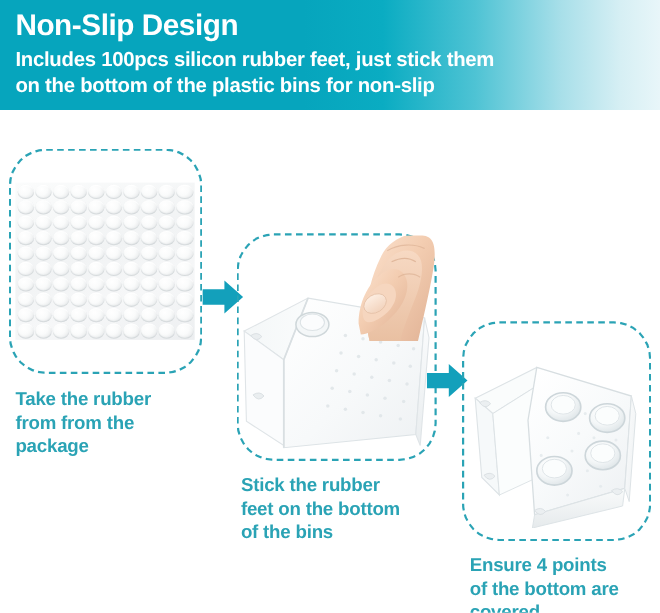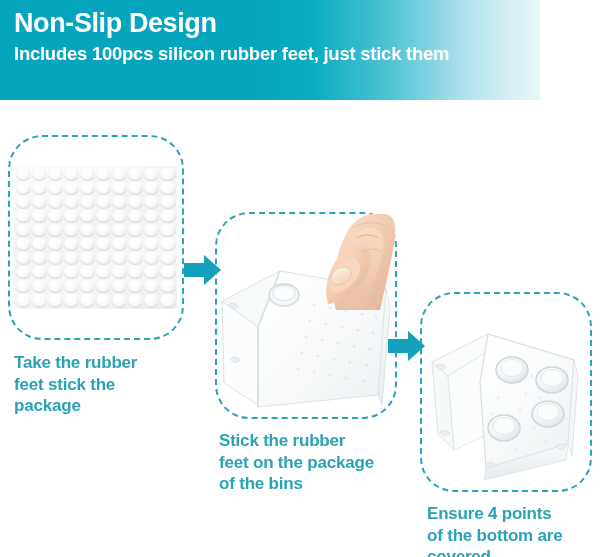--- a/index.html
+++ b/index.html
@@ -13,21 +13,21 @@
     position: relative;
     overflow: hidden;
     font-family: "Liberation Sans", sans-serif;
     -webkit-font-smoothing: antialiased;
   }
 
   
   #header-banner {
     position: absolute;
     left: 0; top: 0;
-    width: 540px;
+    width: 600px;
     height: 100px;
     background: linear-gradient(90deg,
         #06a5bd 0%,
         #06a5bd 46%,
         #0aacc2 58%,
         #4ec3d4 72%,
         #a8dfe9 85%,
         #d6eff4 94%,
         #e8f6f9 100%);
     box-sizing: border-box;
@@ -118,20 +118,21 @@
   
   #bin3-wrap { position: absolute; left: 428px; top: 318px; width: 160px; height: 162px; }
 </style>
 </head>
 <body>
 
 <div id="header-banner">
   <div id="header-title">Non-Slip Design</div>
   <div id="header-sub">
     <div class="header-sub-line">Includes 100pcs silicon rubber feet, just stick them</div>
+    <div class="header-sub-line">on the bottom of the plastic bins for non-slip</div>
   </div>
 </div>
 
 <div class="panel" id="panel-1"></div>
 
 <div id="feet-sheet">
   <div id="feet-grid" style="grid-template-columns: repeat(10, 1fr); grid-template-rows: repeat(10, 1fr);">
       <div class="foot-dot"></div>
       <div class="foot-dot"></div>
       <div class="foot-dot"></div>
@@ -229,21 +230,21 @@
       <div class="foot-dot"></div>
       <div class="foot-dot"></div>
       <div class="foot-dot"></div>
       <div class="foot-dot"></div>
       <div class="foot-dot"></div>
       <div class="foot-dot"></div>
     </div>
 </div>
 
 <div class="caption" id="caption-1">Take the rubber
-feet stick the
+from from the
 package</div>
 
 <div class="arrow" id="arrow-1">
   <svg width="38" height="34" viewBox="0 0 38 34">
     <path d="M0,10 L20,10 L20,2 L37,17 L20,32 L20,24 L0,24 Z" fill="#13a0bb"></path>
   </svg>
 </div>
 
 <div class="panel" id="panel-2"></div>
 
@@ -343,21 +344,21 @@
              C35,80 31,79 30,74 Z" fill="#f6d6bf"></path>
     <ellipse cx="41" cy="62" rx="11" ry="8" transform="rotate(-32 41 62)" fill="url(#nailg)" stroke="#e4c0a6" stroke-width="0.7"></ellipse>
 
     <path d="M56,24 C64,20 72,20 78,24" fill="none" stroke="#d9ae90" stroke-width="1.1" opacity="0.75"></path>
     <path d="M62,38 C68,34 76,34 82,38" fill="none" stroke="#d9ae90" stroke-width="1" opacity="0.6"></path>
     <path d="M52,14 C62,8 76,7 86,12" fill="none" stroke="#d6a98c" stroke-width="1" opacity="0.55"></path>
   </svg>
 </div>
 
 <div class="caption" id="caption-2">Stick the rubber
-feet on the package
+feet on the bottom
 of the bins</div>
 
 <div class="arrow" id="arrow-2">
   <svg width="38" height="34" viewBox="0 0 38 34">
     <path d="M0,10 L20,10 L20,2 L37,17 L20,32 L20,24 L0,24 Z" fill="#13a0bb"></path>
   </svg>
 </div>
 
 <div class="panel" id="panel-3"></div>
 

